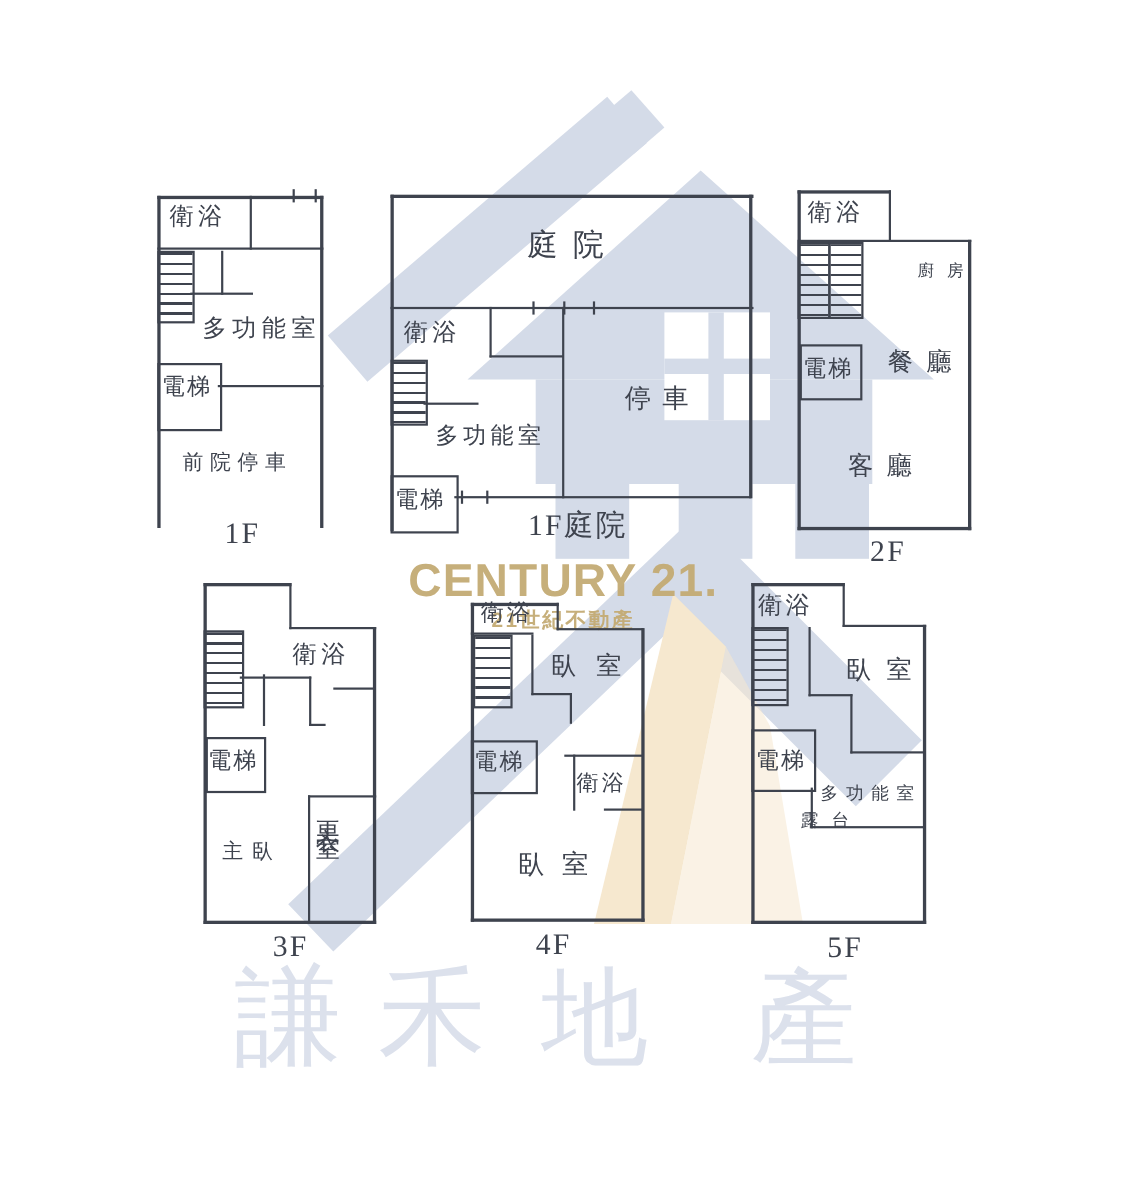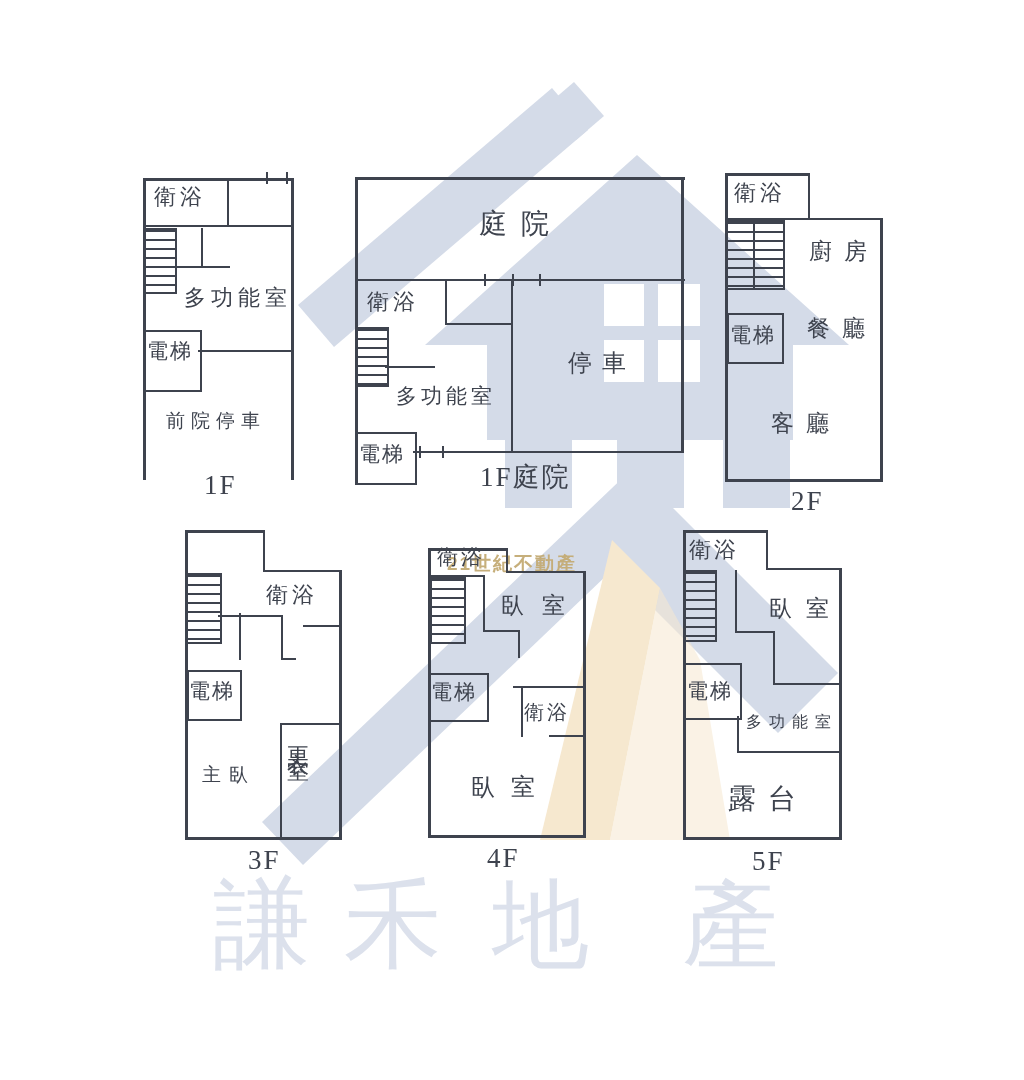--- a/index.html
+++ b/index.html
@@ -39,20 +39,21 @@
     <rect x="723" y="440" width="67" height="68" style="fill:var(--house_blue)"></rect>
     <rect x="604" y="284" width="96" height="98" style="fill:#ffffff"></rect>
     <rect x="644" y="284" width="14" height="98" style="fill:var(--house_blue)"></rect>
     <rect x="604" y="326" width="96" height="14" style="fill:var(--house_blue)"></rect>
     <polygon points="633,468 262,822 303,865 674,511" style="fill:var(--house_blue)"></polygon>
     <polygon points="633,468 838,673 778,733 573,528" style="fill:var(--house_blue)"></polygon>
     <polygon points="612,540 540,840 610,840 660,588" style="fill:var(--cream)"></polygon>
     <polygon points="660,588 610,840 730,840 700,660" style="fill:var(--cream);fill-opacity:.55"></polygon>
   </svg>
 
+  <div id="c21">CENTURY 21.</div>
   <div id="c21sub">21世紀不動產</div>
 
   <span class="wmchar" style="left:213px">謙</span>
   <span class="wmchar" style="left:344px">禾</span>
   <span class="wmchar" style="left:492px">地</span>
   <span class="wmchar" style="left:682px">產</span>
 
   <div class="h" style="left:143px;top:178px;width:151px"></div>
   <div class="v" style="left:143px;top:178px;height:302px"></div>
   <div class="v" style="left:291px;top:178px;height:302px"></div>
@@ -97,21 +98,21 @@
   <div class="h" style="left:725px;top:173px;width:85px"></div>
   <div class="v" style="left:725px;top:173px;height:309px"></div>
   <div class="v" style="left:808px;top:173px;height:47px;width:2px"></div>
   <div class="h" style="left:725px;top:218px;width:158px;height:2px"></div>
   <div class="v" style="left:880px;top:218px;height:264px"></div>
   <div class="h" style="left:725px;top:479px;width:158px"></div>
   <div class="stairs" style="left:725px;top:220px;width:26px;height:66px"></div>
   <div class="stairs" style="left:753px;top:220px;width:28px;height:66px"></div>
   <div class="box" style="left:727px;top:313px;width:53px;height:47px"></div>
   <span class="lbl" style="left:734px;top:182px;font-size:22px;letter-spacing:4px">衛浴</span>
-  <span class="lbl" style="left:809px;top:240px;font-size:23px;letter-spacing:12px">廚房</span>
+  <span class="lbl" style="left:834px;top:240px;font-size:15px;letter-spacing:12px">廚房</span>
   <span class="lbl" style="left:730px;top:325px;font-size:21px;letter-spacing:2px">電梯</span>
   <span class="lbl" style="left:807px;top:317px;font-size:23px;letter-spacing:12px">餐廳</span>
   <span class="lbl" style="left:771px;top:412px;font-size:23px;letter-spacing:12px">客廳</span>
   <span class="flr" style="left:791px;top:486px">2F</span>
 
   <div class="h" style="left:185px;top:530px;width:80px"></div>
   <div class="v" style="left:185px;top:530px;height:310px"></div>
   <div class="v" style="left:263px;top:530px;height:42px;width:2px"></div>
   <div class="h" style="left:263px;top:570px;width:79px;height:2px"></div>
   <div class="v" style="left:339px;top:570px;height:270px"></div>
@@ -164,16 +165,16 @@
   <div class="h" style="left:735px;top:631px;width:40px;height:2px"></div>
   <div class="v" style="left:773px;top:631px;height:54px;width:2px"></div>
   <div class="h" style="left:773px;top:683px;width:68px;height:2px"></div>
   <div class="box" style="left:683px;top:663px;width:55px;height:53px"></div>
   <div class="v" style="left:737px;top:716px;height:37px;width:2px"></div>
   <div class="h" style="left:737px;top:751px;width:104px;height:2px"></div>
   <span class="lbl" style="left:689px;top:539px;font-size:22px;letter-spacing:3px">衛浴</span>
   <span class="lbl" style="left:769px;top:597px;font-size:23px;letter-spacing:14px">臥室</span>
   <span class="lbl" style="left:687px;top:681px;font-size:21px;letter-spacing:2px">電梯</span>
   <span class="lbl" style="left:746px;top:714px;font-size:16px;letter-spacing:7px">多功能室</span>
-  <span class="lbl" style="left:728px;top:785px;font-size:28px;letter-spacing:12px">露台</span>
+  <span class="lbl" style="left:728px;top:739px;font-size:16px;letter-spacing:12px">露台</span>
   <span class="flr" style="left:752px;top:846px">5F</span>
 
 </div>
 
 </body></html>

